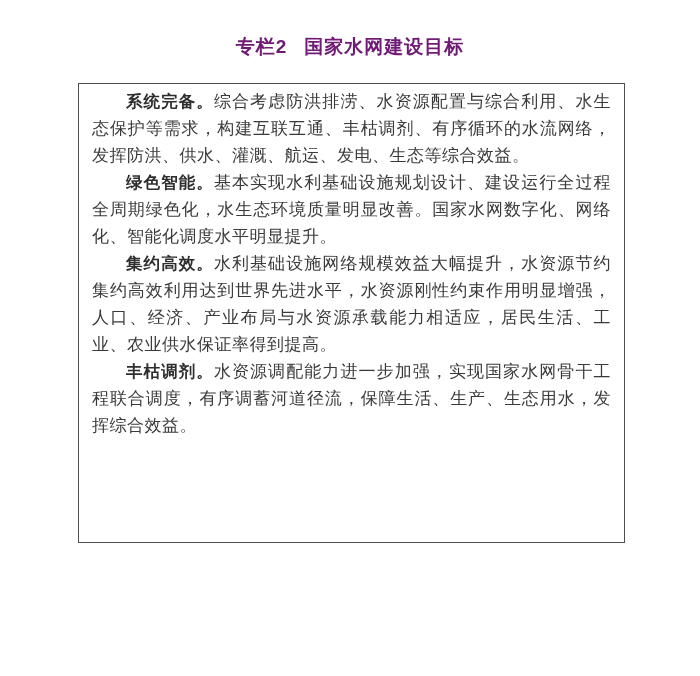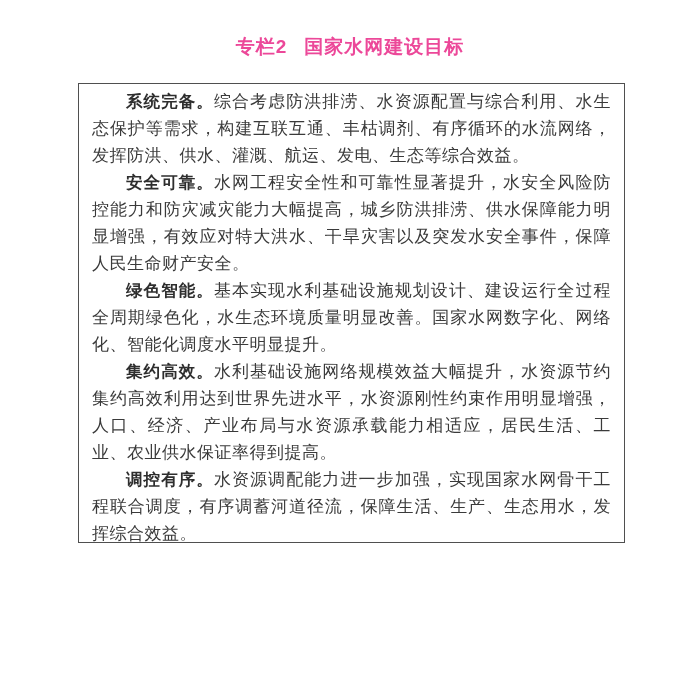--- a/index.html
+++ b/index.html
@@ -17,21 +17,21 @@
   }
   .doc-title {
     position: absolute;
     top: 34px;
     left: 0;
     width: 700px;
     text-align: center;
     font-family: "Liberation Sans", "DejaVu Sans", sans-serif;
     font-weight: bold;
     font-size: 19px;
-    color: #ec4899;
+    color: #701a75;
     letter-spacing: 1px;
   }
   .doc-title .title-label {
     margin-right: 0.9em;
   }
   .callout-box {
     position: absolute;
     left: 78px;
     top: 83px;
     width: 547px;
@@ -59,17 +59,16 @@
 </style>
 </head>
 <body>
 
 <div class="doc-title">
   <span class="title-label">专栏2</span><span>国家水网建设目标</span>
 </div>
 
 <div class="callout-box">
   <p class="para"><span class="para-header">系统完备。</span><span>综合考虑防洪排涝、水资源配置与综合利用、水生态保护等需求，构建互联互通、丰枯调剂、有序循环的水流网络，发挥防洪、供水、灌溉、航运、发电、生态等综合效益。</span></p>
-  <p class="para"><span class="para-header">安全可靠。</span><span>水网工程安全性和可靠性显著提升，水安全风险防控能力和防灾减灾能力大幅提高，城乡防洪排涝、供水保障能力明显增强，有效应对特大洪水、干旱灾害以及突发水安全事件，保障人民生命财产安全。</span></p>
   <p class="para"><span class="para-header">绿色智能。</span><span>基本实现水利基础设施规划设计、建设运行全过程全周期绿色化，水生态环境质量明显改善。国家水网数字化、网络化、智能化调度水平明显提升。</span></p>
   <p class="para"><span class="para-header">集约高效。</span><span>水利基础设施网络规模效益大幅提升，水资源节约集约高效利用达到世界先进水平，水资源刚性约束作用明显增强，人口、经济、产业布局与水资源承载能力相适应，居民生活、工业、农业供水保证率得到提高。</span></p>
-  <p class="para"><span class="para-header">调控有序。</span><span>水资源调配能力进一步加强，实现国家水网骨干工程联合调度，有序调蓄河道径流，保障生活、生产、生态用水，发挥综合效益。</span></p>
+  <p class="para"><span class="para-header">丰枯调剂。</span><span>水资源调配能力进一步加强，实现国家水网骨干工程联合调度，有序调蓄河道径流，保障生活、生产、生态用水，发挥综合效益。</span></p>
 </div>
 
 </body></html>

